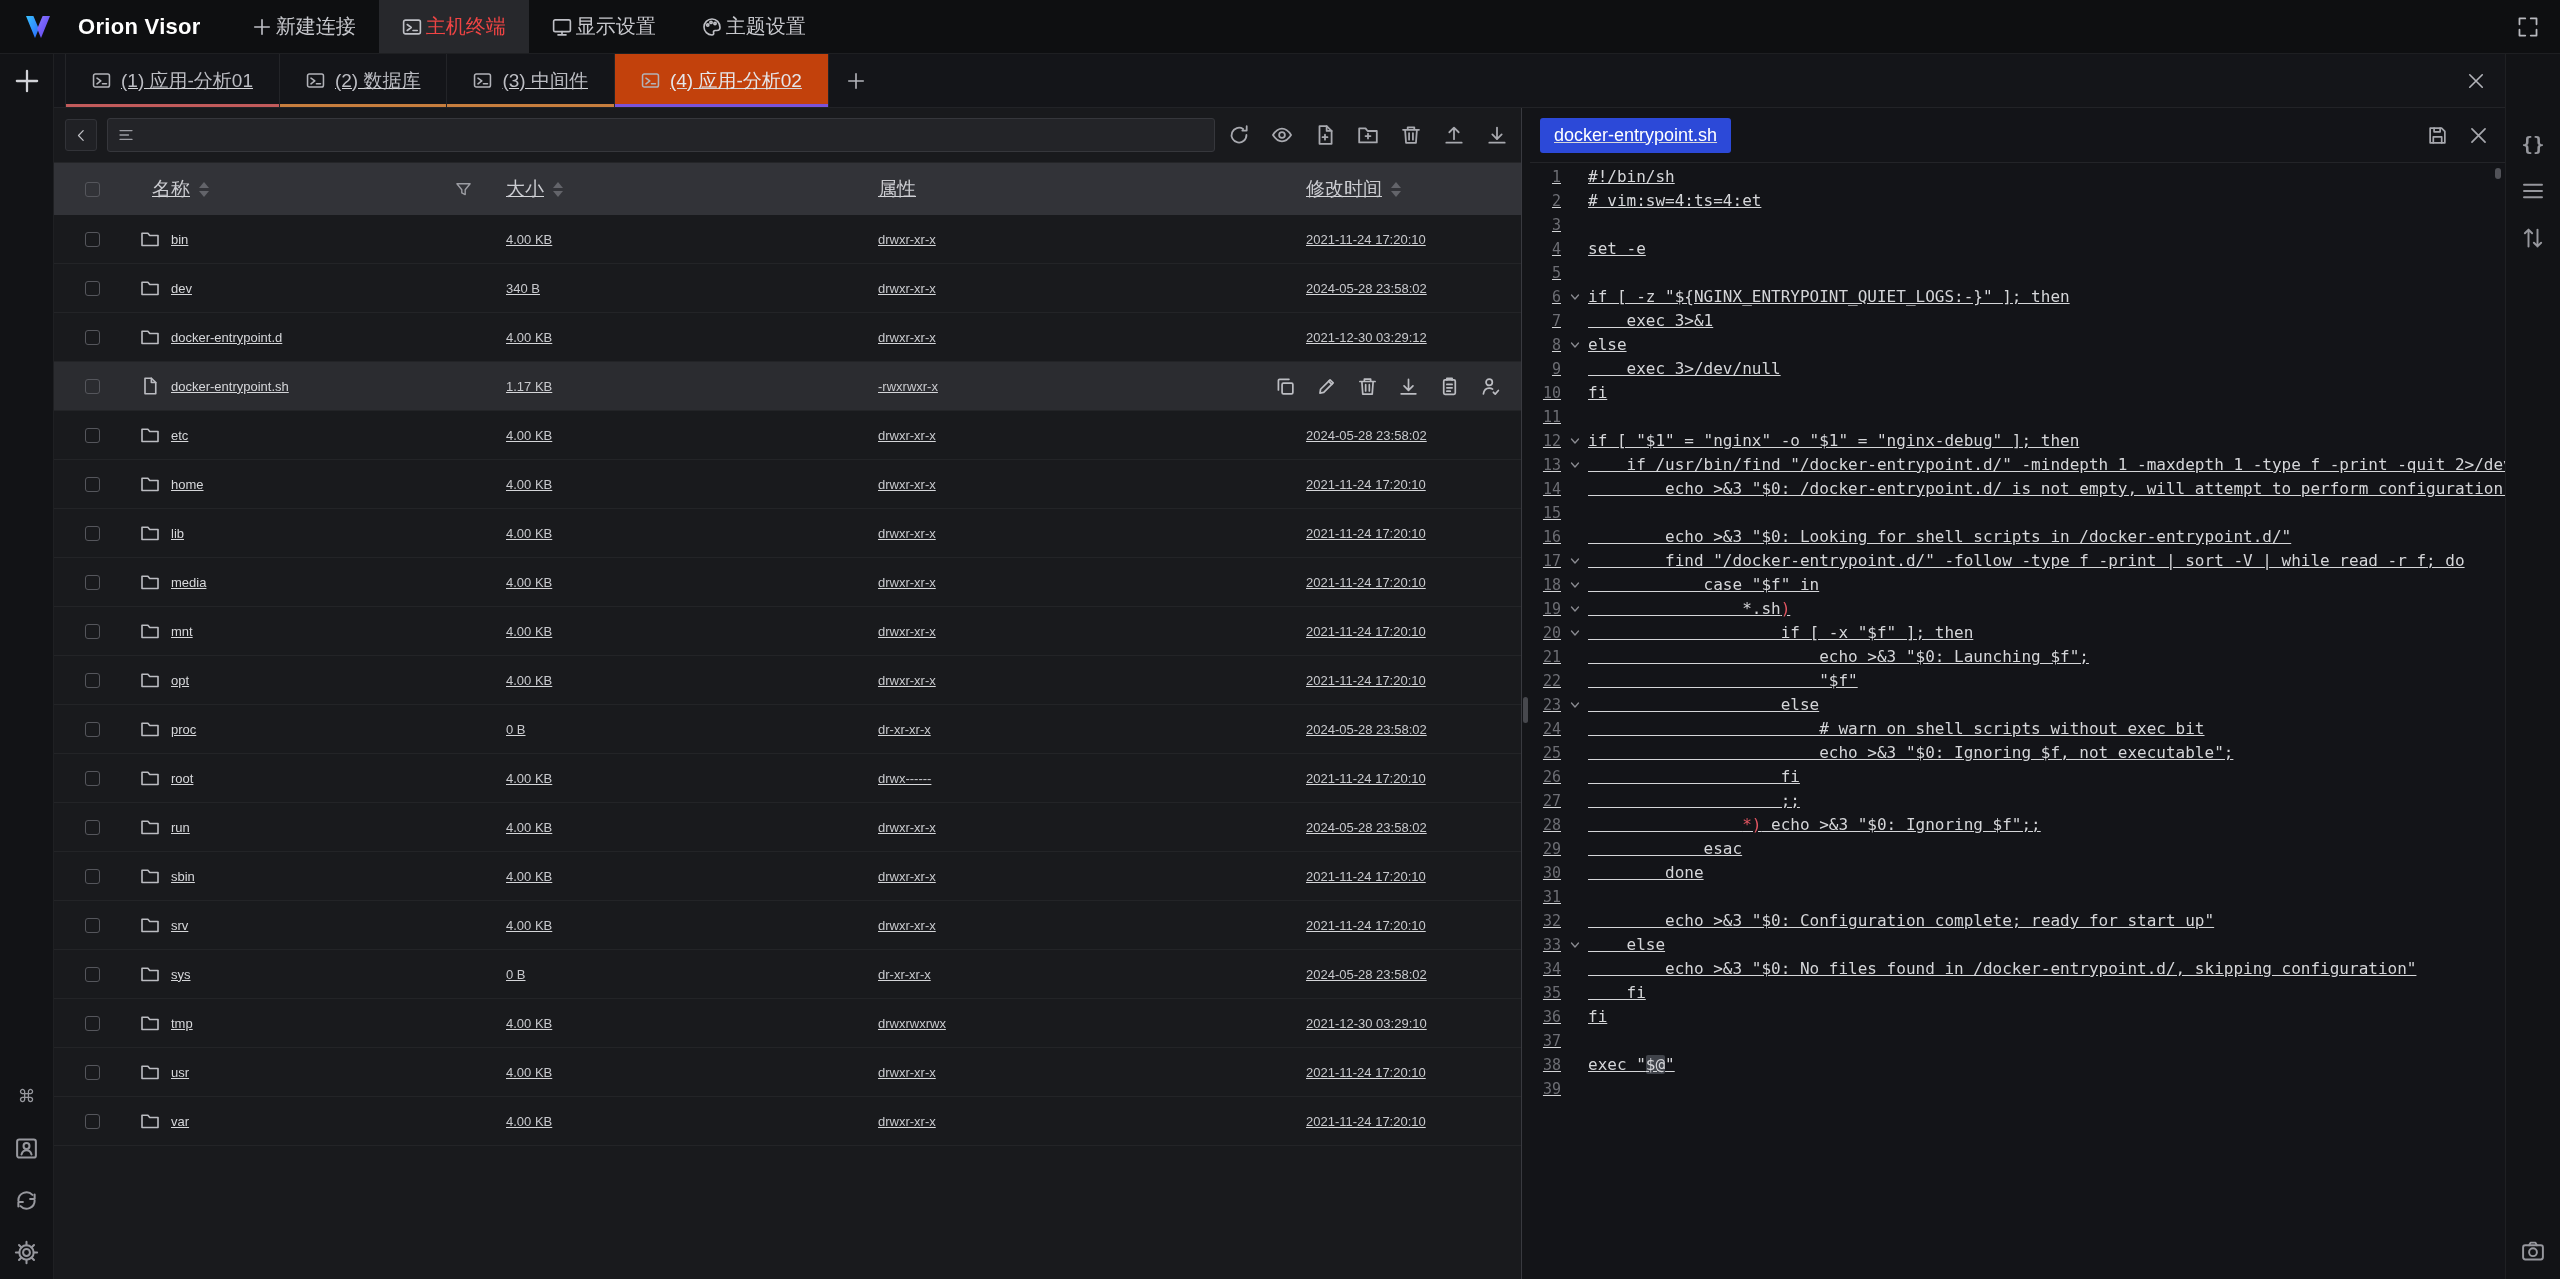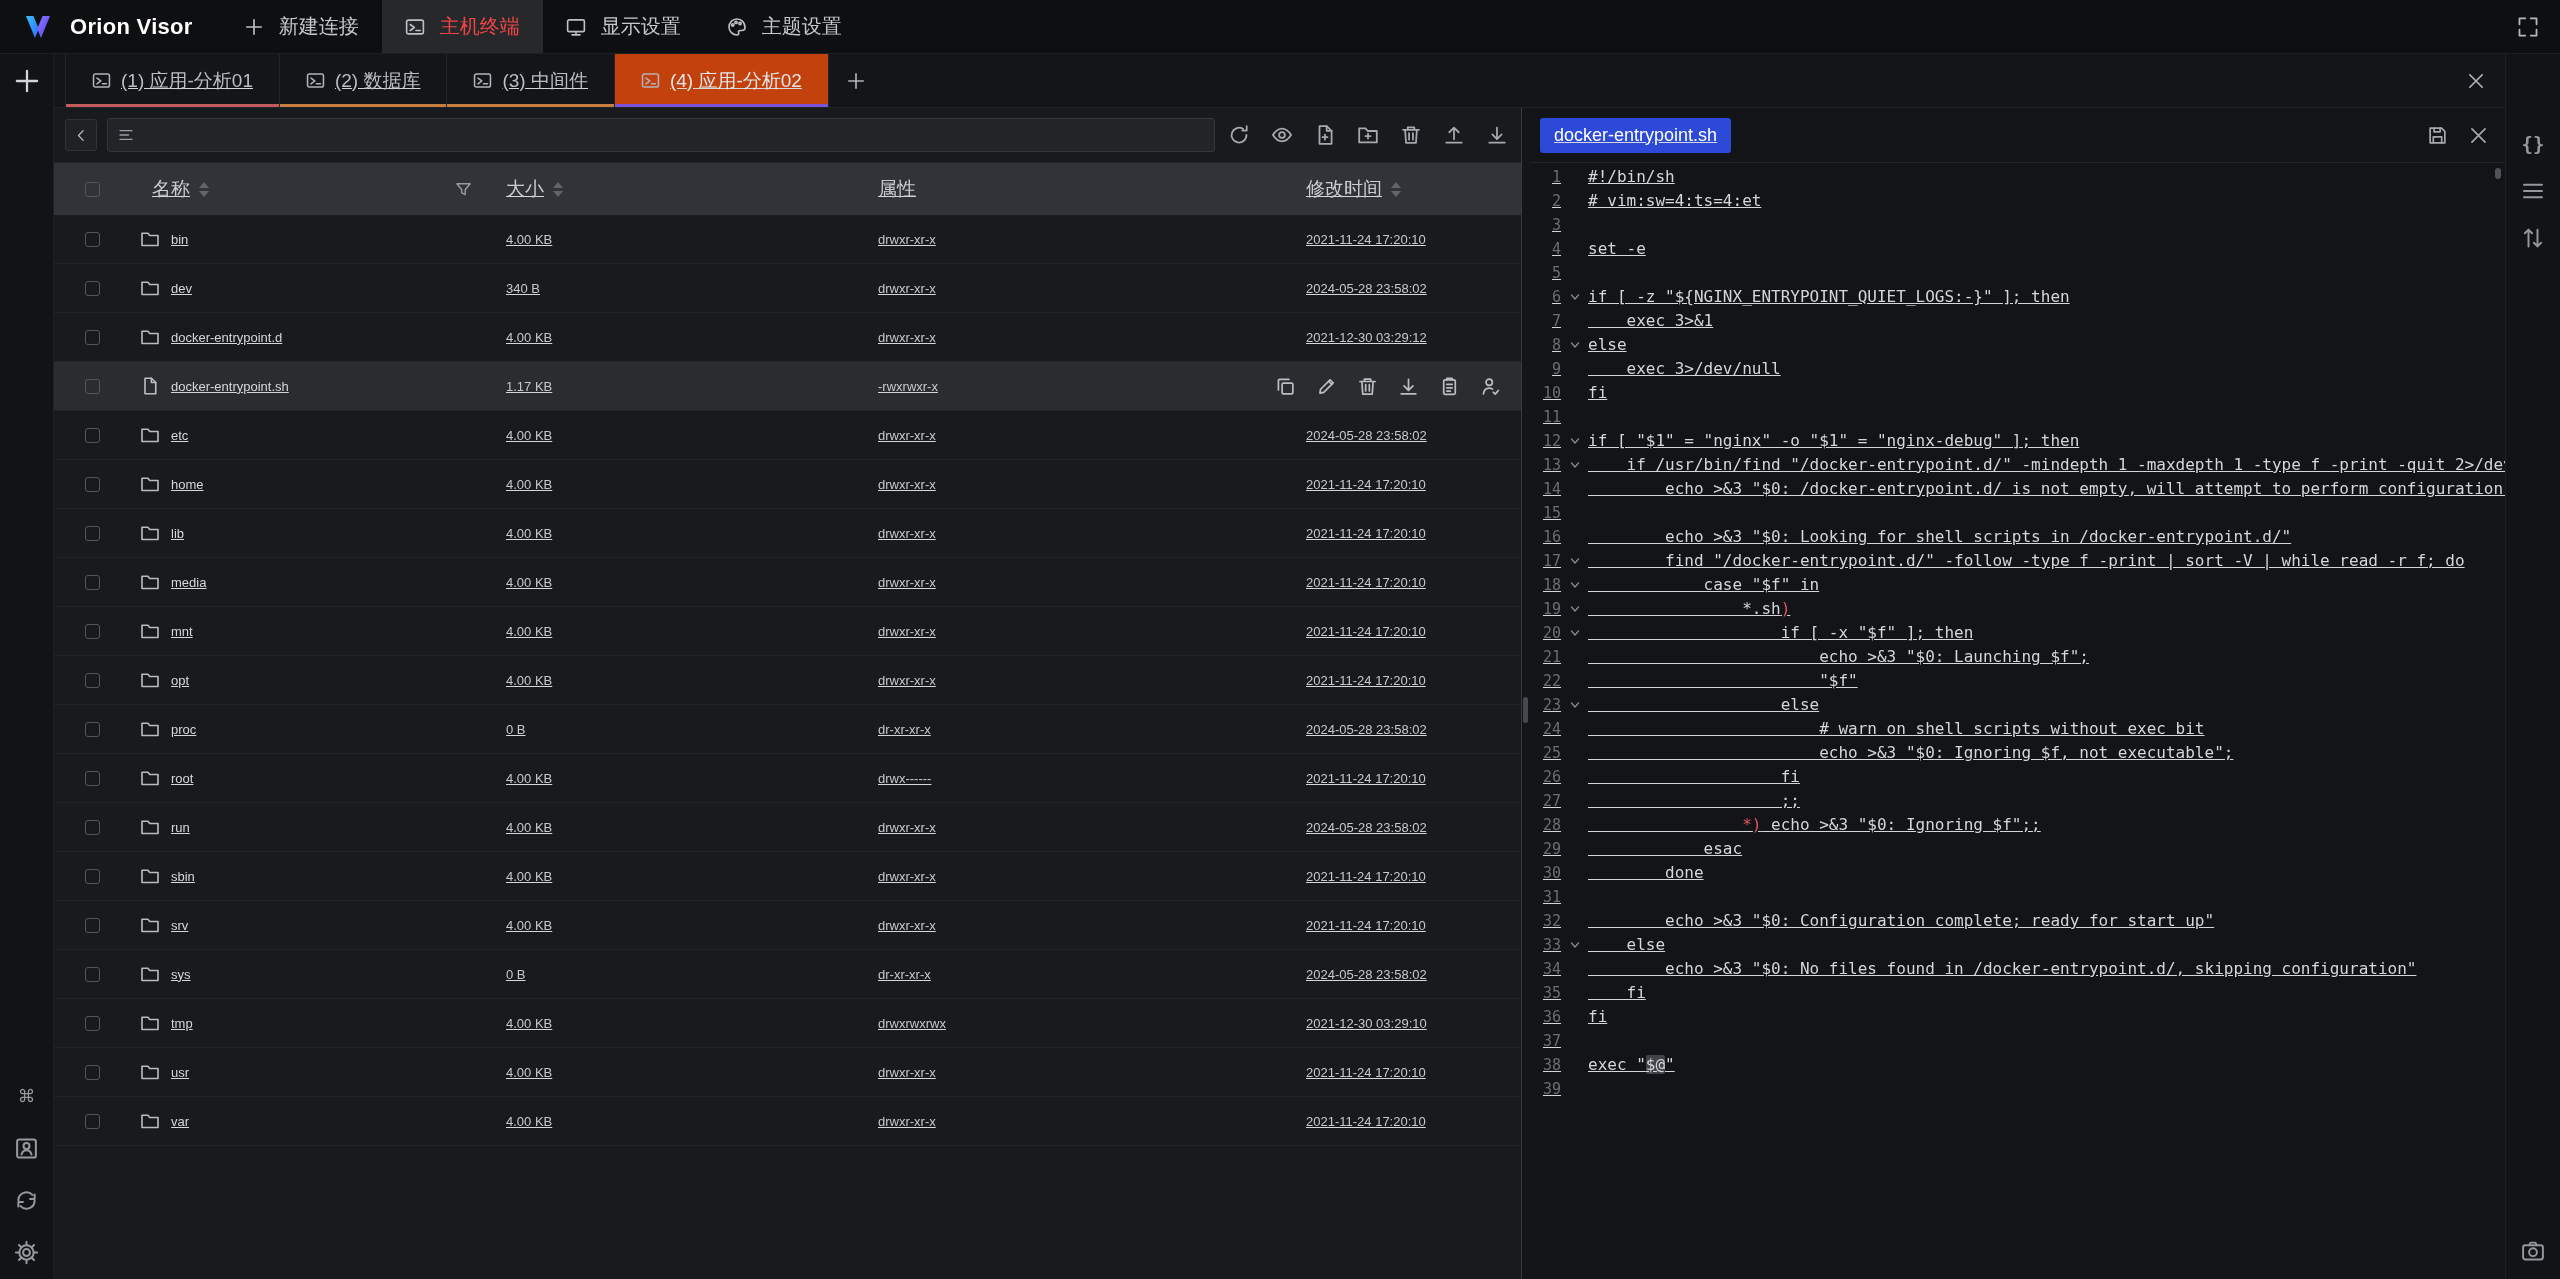--- a/index.html
+++ b/index.html
@@ -5,25 +5,25 @@
   *{margin:0;padding:0;box-sizing:border-box;}
   html,body{width:2560px;height:1279px;overflow:hidden;background:#101114;
     font-family:"Liberation Sans","DejaVu Sans",sans-serif;color:#d5d6d9;}
   .icon{display:inline-flex;align-items:center;justify-content:center;}
   .icon svg{width:100%;height:100%;stroke:currentColor;fill:none;stroke-width:1.3;
     stroke-linecap:round;stroke-linejoin:round;display:block;}
   .glyph{font-family:"DejaVu Sans Mono","DejaVu Sans",monospace;font-weight:bold;}
 
   
   .topnav{height:54px;display:flex;align-items:stretch;background:#0e0f11;border-bottom:1px solid #1e1f22;}
-  .brand{display:flex;align-items:center;gap:18px;padding:0 28px 0 24px;}
+  .brand{display:flex;align-items:center;gap:26px;padding:0 28px 0 24px;}
   .logo{width:28px;height:28px;}
   .brand-name{font-size:22px;font-weight:bold;color:#ffffff;letter-spacing:.3px;}
   .nav-items{display:flex;align-items:stretch;}
-  .nav-item{display:flex;align-items:center;gap:15px;padding:0 23px;font-size:20px;color:#c7c8cd;cursor:pointer;}
+  .nav-item{display:flex;align-items:center;gap:4px;padding:0 23px;font-size:20px;color:#c7c8cd;cursor:pointer;}
   .nav-item.active{background:#27282c;color:#ef4444;}
   .nav-item .icon{width:20px;height:20px;color:#bfc0c6;}
   .nav-spacer{flex:1;}
   .nav-right{display:flex;align-items:center;padding:0 21px;color:#b7b8be;}
   .nav-right .icon{width:22px;height:22px;}
 
   
   .body{display:flex;height:1225px;}
   .left-rail{width:54px;background:#121316;border-right:1px solid #1f2023;display:flex;
     flex-direction:column;align-items:center;padding:13px 0 14px;}

